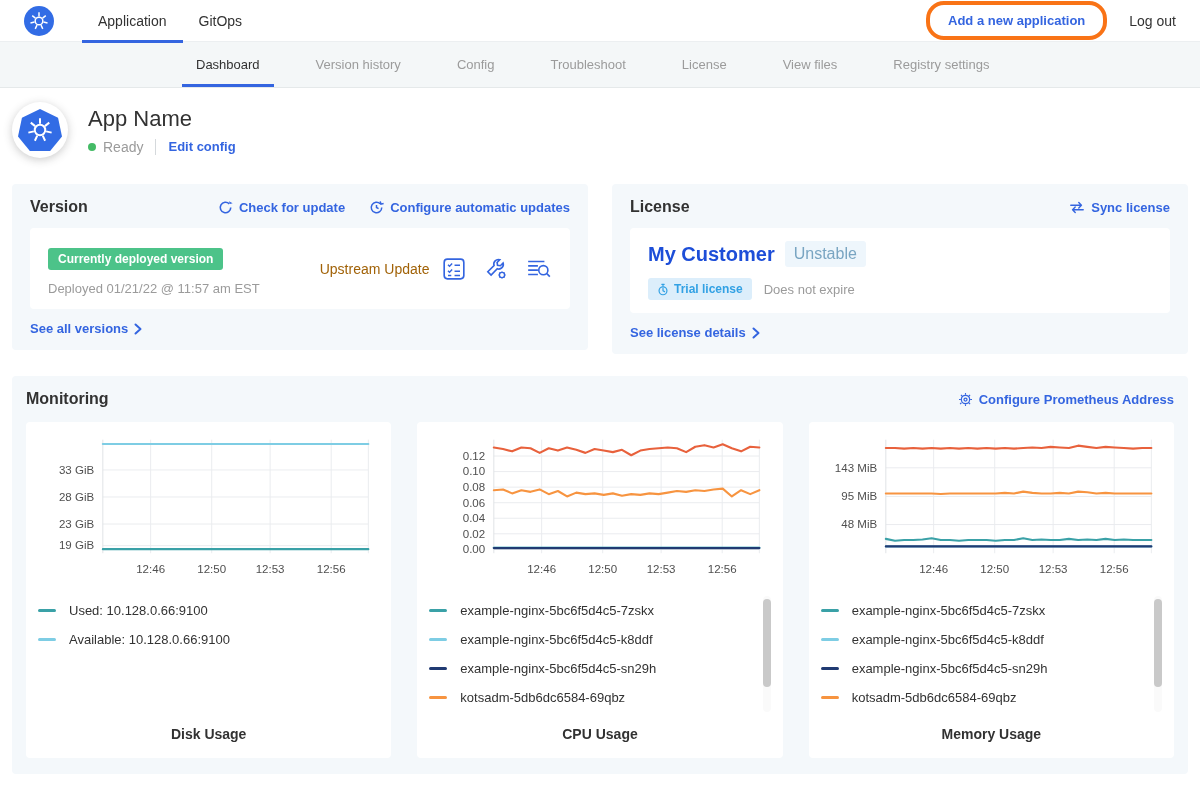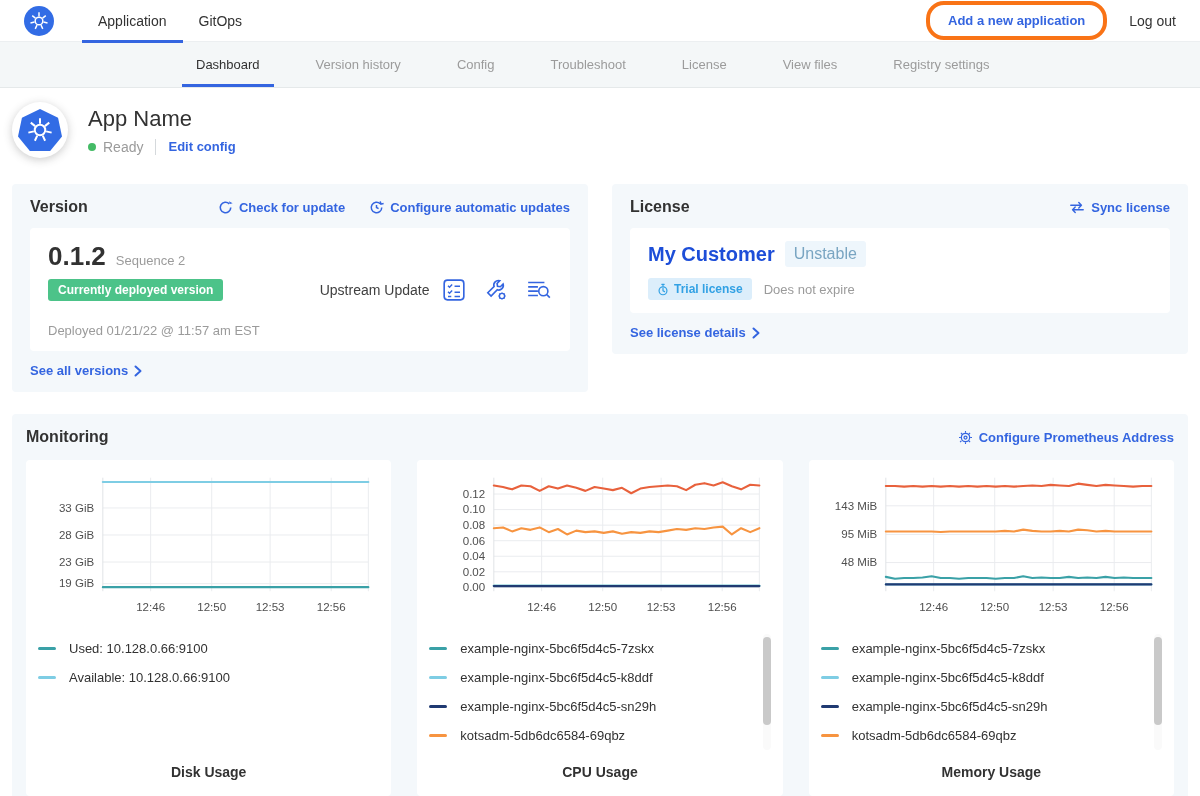--- a/index.html
+++ b/index.html
@@ -54,22 +54,22 @@
   .card-header h2 { font-size:16px; font-weight:bold; color:#323232; }
   .card-links { margin-left:auto; display:flex; gap:24px; }
 
   .white-box { background:#fff; border-radius:4px; margin-top:12px; padding:13px 18px; }
   .version-box { display:flex; align-items:center; }
   .vnum-row { display:flex; align-items:baseline; gap:10px; }
   .vnum { font-size:26px; font-weight:bold; color:#323232; }
   .gray-sm { font-size:13px; color:#9b9b9b; }
   .green-badge { display:inline-block; margin-top:7px; background:#4cc389; color:#fff;
     font-size:12px; font-weight:bold; padding:4px 10px; border-radius:3px; }
-  .deployed { margin-top:22px; font-size:13px; color:#9b9b9b; }
-  .upstream { color:#404040; font-size:14px; margin-left:60px; }
+  .deployed { margin-top:11px; font-size:13px; color:#9b9b9b; }
+  .upstream { color:#a16207; font-size:14px; margin-left:60px; }
   .vbox-icons { margin-left:auto; display:flex; gap:18px; color:#3465e0; }
   .vbox-icons span { cursor:pointer; display:flex; }
   .see-link { margin-top:12px; display:flex; }
 
   .cust-row { display:flex; align-items:center; gap:10px; }
   .cust-name { font-size:20px; font-weight:bold; color:#1d4ed8; }
   .chan-badge { background:#eef6fc; color:#79a5c2; font-size:16px; padding:4px 9px;
     border-radius:3px; }
   .lic-row { display:flex; align-items:center; gap:12px; margin-top:11px; }
   .trial-badge { background:#dceefb; color:#32a1e4; font-size:12px; font-weight:bold;
@@ -167,24 +167,20 @@
                 <path d="M8 5.2V8l2.2 1.2"></path>
               </svg>
             </span>
             <span>Configure automatic updates</span>
           </a>
         </div>
       </div>
 
       <div class="white-box version-box">
         <div>
-          <div class="vnum-row">
-            <span class="vnum">0.1.2</span>
-            <span class="gray-sm">Sequence 2</span>
-          </div>
           <span class="green-badge">Currently deployed version</span>
           <div class="deployed">Deployed 01/21/22 @ 11:57 am EST</div>
         </div>
         <div class="upstream">Upstream Update</div>
         <div class="vbox-icons">
           <span>
             <svg width="24" height="24" viewBox="0 0 22 22" fill="none" stroke="currentColor" stroke-width="1.5">
               <rect x="2" y="2" width="18" height="18" rx="3"></rect>
               <path d="M5.5 7l1.4 1.4L9.3 6 M11.5 7.5h5 M5.5 12.5l1.4 1.4 2.4-2.4 M11.5 13h5 M5.5 17h3 M11.5 17h5" stroke-width="1.3"></path>
             </svg>

